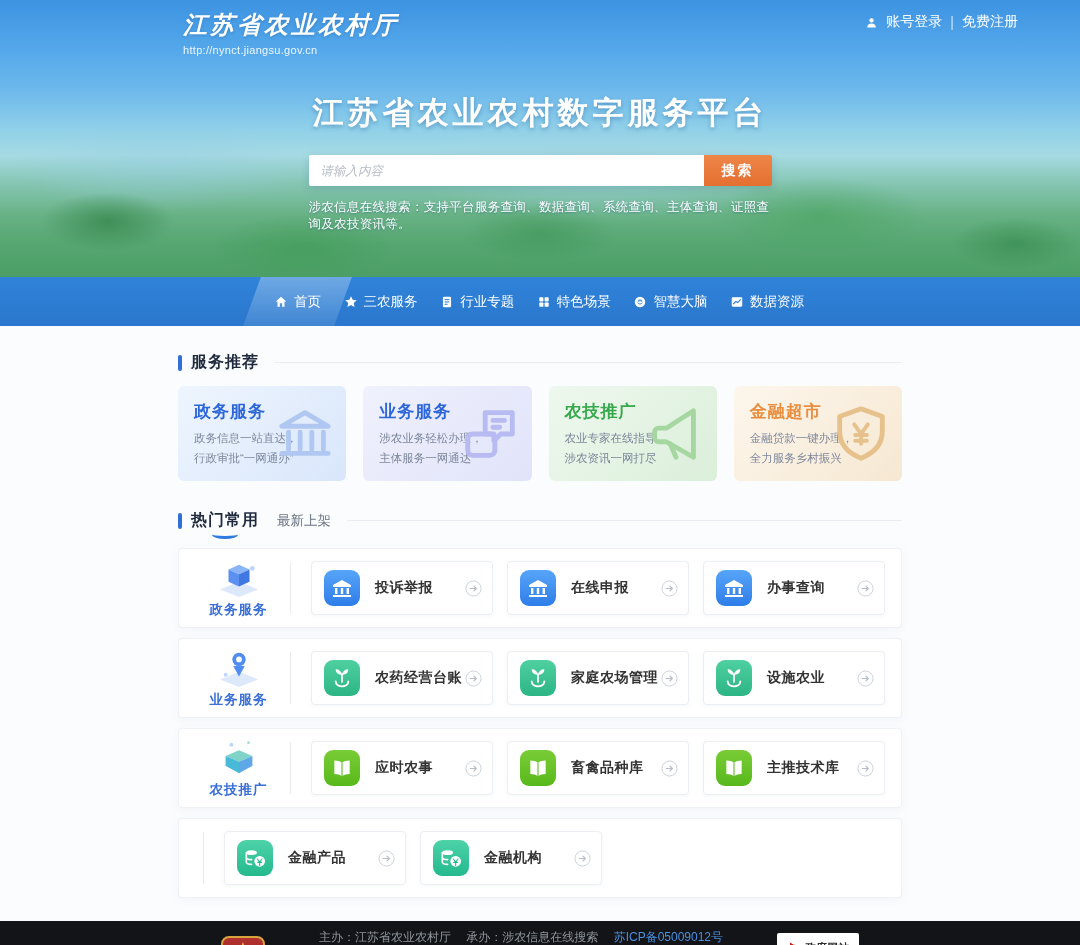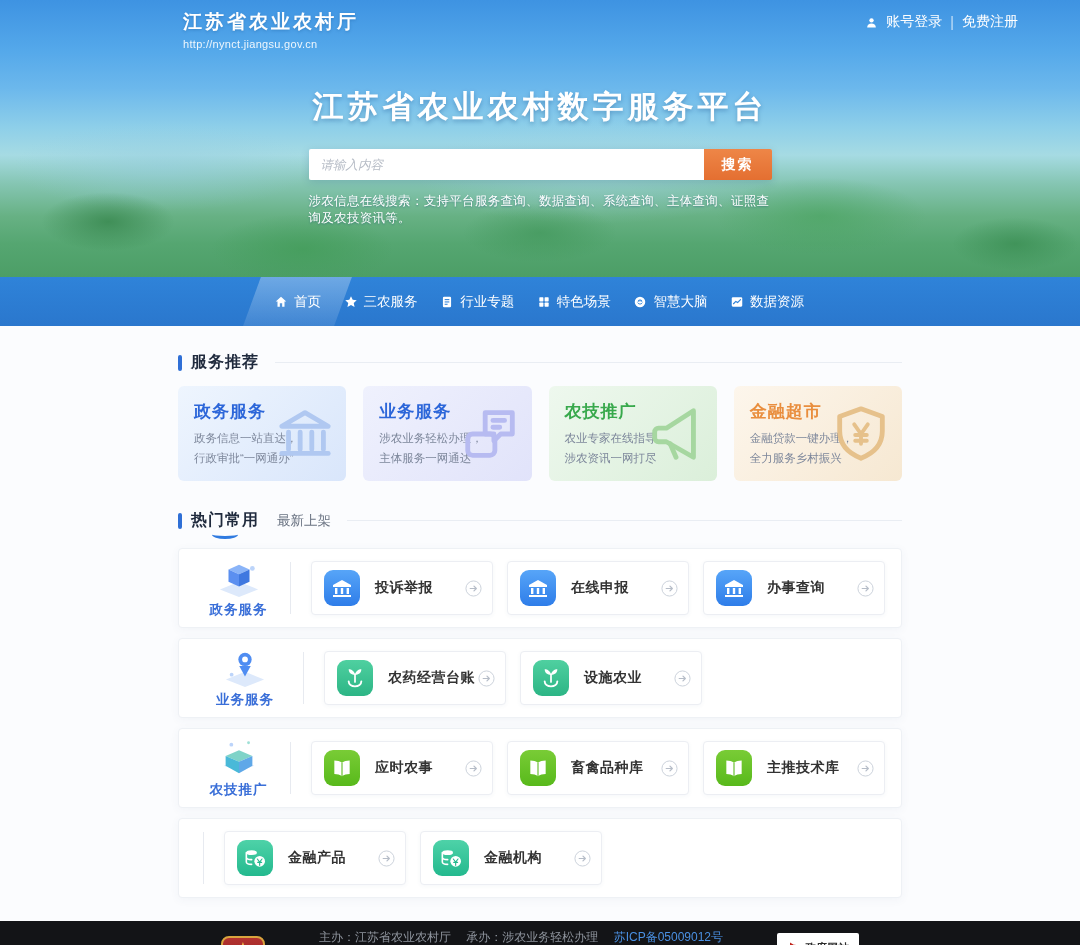--- a/index.html
+++ b/index.html
@@ -13,21 +13,21 @@
       radial-gradient(95px 42px at 10% 80%, rgba(52,132,74,.75), transparent 70%),
       radial-gradient(130px 50px at 28% 90%, rgba(66,156,88,.7), transparent 70%),
       radial-gradient(110px 42px at 50% 84%, rgba(58,146,82,.55), transparent 70%),
       radial-gradient(150px 55px at 76% 78%, rgba(70,162,92,.6), transparent 70%),
       radial-gradient(90px 38px at 94% 88%, rgba(54,138,78,.65), transparent 70%),
       radial-gradient(240px 70px at 55% 62%, rgba(160,210,225,.5), transparent 75%),
       radial-gradient(200px 60px at 15% 60%, rgba(150,205,225,.45), transparent 75%),
       linear-gradient(180deg,#3e93e2 0%,#54a8ea 18%,#6cb8ec 32%,#8ecfe9 46%,#a6dbe3 56%,#86c6b4 66%,#67b184 78%,#55a671 88%,#4c9e66 100%);
   }
   .topbar { display:flex; justify-content:space-between; align-items:flex-start; padding:9px 62px 0 183px; }
-  .logo-title { color:#fff; font-size:19px; font-weight:bold; letter-spacing:3px; text-shadow:0 1px 3px rgba(20,80,140,.35); }
+  .logo-title { color:#fff; font-size:24px; font-weight:bold; letter-spacing:3px; text-shadow:0 1px 3px rgba(20,80,140,.35);font-style:italic; }
   .logo-url { color:rgba(255,255,255,.9); font-size:11px; margin-top:3px; letter-spacing:.3px; }
   .account { display:flex; align-items:center; gap:8px; color:#fff; font-size:14px; margin-top:4px; }
   .account a { color:#fff; text-decoration:none; cursor:pointer; }
   .account .sep { color:rgba(255,255,255,.7); }
   .user-icon svg { width:13px; height:13px; display:block; }
 
   .hero-center { text-align:center; margin-top:36px; }
   .hero-title { color:#fff; font-size:31px; font-weight:bold; letter-spacing:4px; text-shadow:0 2px 4px rgba(15,70,130,.35); }
   .hero-sub { color:rgba(255,255,255,.95); font-size:14.5px; margin-top:9px; letter-spacing:.6px; text-shadow:0 1px 3px rgba(15,70,130,.3); }
   .search-row { width:463px; margin:21px auto 0; display:flex; height:31px; box-shadow:0 2px 8px rgba(20,70,120,.18); }
@@ -361,20 +361,37 @@
             </div>
             <div class="item">
               <span class="item-icon biz">
                 <svg viewBox="0 0 36 36">
                     <path d="M18 13c-1-5-5-8-9.5-8 0 5.5 4.5 8.5 9.5 8.5z" fill="#fff"></path>
                     <path d="M18 13c1-5 5-8 9.5-8 0 5.5-4.5 8.5-9.5 8.5z" fill="#fff"></path>
                     <path d="M18 12v12" stroke="#fff" stroke-width="2.6" stroke-linecap="round"></path>
                     <path d="M8.5 23c0 4.5 4.3 7.5 9.5 7.5s9.5-3 9.5-7.5" stroke="#fff" stroke-width="2.8" fill="none" stroke-linecap="round"></path>
                   </svg>
               </span>
+              <span class="item-label">家庭农场管理</span>
+              <span class="arrow">
+                <svg viewBox="0 0 18 18" fill="none">
+                    <circle cx="9" cy="9" r="8" stroke="#c9cfd9"></circle>
+                    <path d="M5.5 9h6M9.5 6.5L12 9l-2.5 2.5" stroke="#b6bdc8" stroke-width="1.3" stroke-linecap="round" stroke-linejoin="round"></path>
+                  </svg>
+              </span>
+            </div>
+            <div class="item">
+              <span class="item-icon biz">
+                <svg viewBox="0 0 36 36">
+                    <path d="M18 13c-1-5-5-8-9.5-8 0 5.5 4.5 8.5 9.5 8.5z" fill="#fff"></path>
+                    <path d="M18 13c1-5 5-8 9.5-8 0 5.5-4.5 8.5-9.5 8.5z" fill="#fff"></path>
+                    <path d="M18 12v12" stroke="#fff" stroke-width="2.6" stroke-linecap="round"></path>
+                    <path d="M8.5 23c0 4.5 4.3 7.5 9.5 7.5s9.5-3 9.5-7.5" stroke="#fff" stroke-width="2.8" fill="none" stroke-linecap="round"></path>
+                  </svg>
+              </span>
               <span class="item-label">设施农业</span>
               <span class="arrow">
                 <svg viewBox="0 0 18 18" fill="none">
                     <circle cx="9" cy="9" r="8" stroke="#c9cfd9"></circle>
                     <path d="M5.5 9h6M9.5 6.5L12 9l-2.5 2.5" stroke="#b6bdc8" stroke-width="1.3" stroke-linecap="round" stroke-linejoin="round"></path>
                   </svg>
               </span>
             </div>
           </div>
         </div>
@@ -483,21 +500,21 @@
 
       </section>
     </div>
   </main>
 
   <footer class="footer">
     <div class="emblem"></div>
     <div class="ftext">
       <div class="l1">
         <span>主办：江苏省农业农村厅</span>
-        <span>承办：涉农业务轻松办理</span>
+        <span>承办：涉农信息在线搜索</span>
         <span class="icp">苏ICP备05009012号</span>
       </div>
       <div class="l2">电话：025-86263414(厅办公室)，025-86263709(网站内容)，025-86263608(网站技术)</div>
     </div>
     <div class="site-badge">
       <svg viewBox="0 0 20 20">
         <path d="M4 2l5 3-5 3z" fill="#c0241c"></path>
         <circle cx="10" cy="12" r="7" fill="#c0241c"></circle>
         <circle cx="10" cy="12" r="3.4" fill="#fff"></circle>
       </svg>

